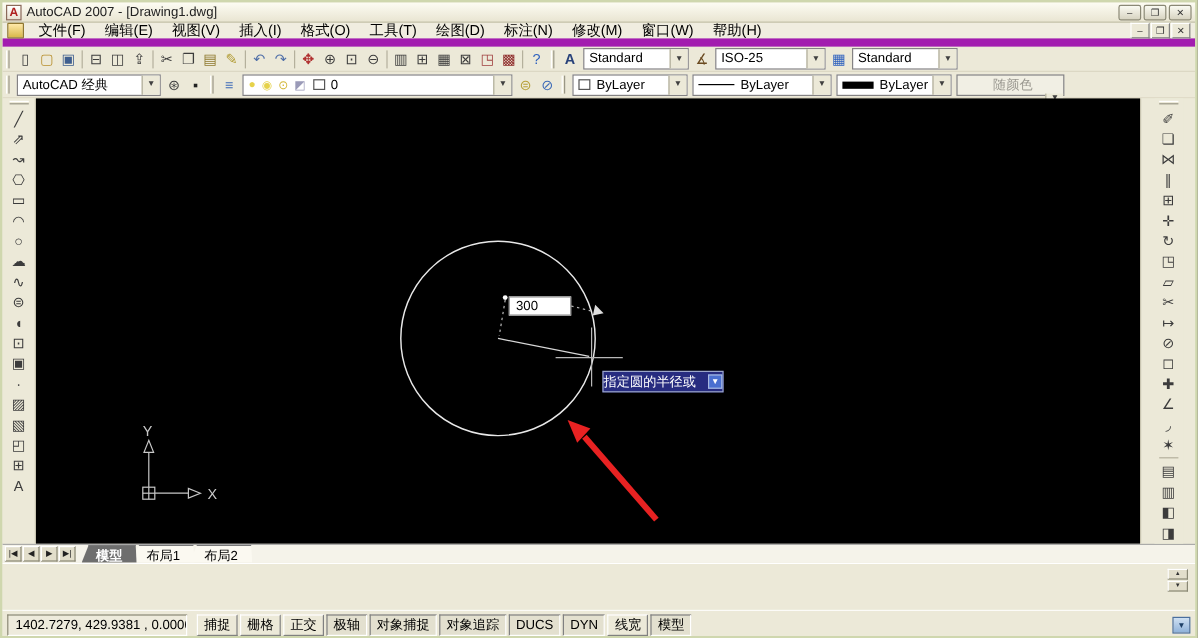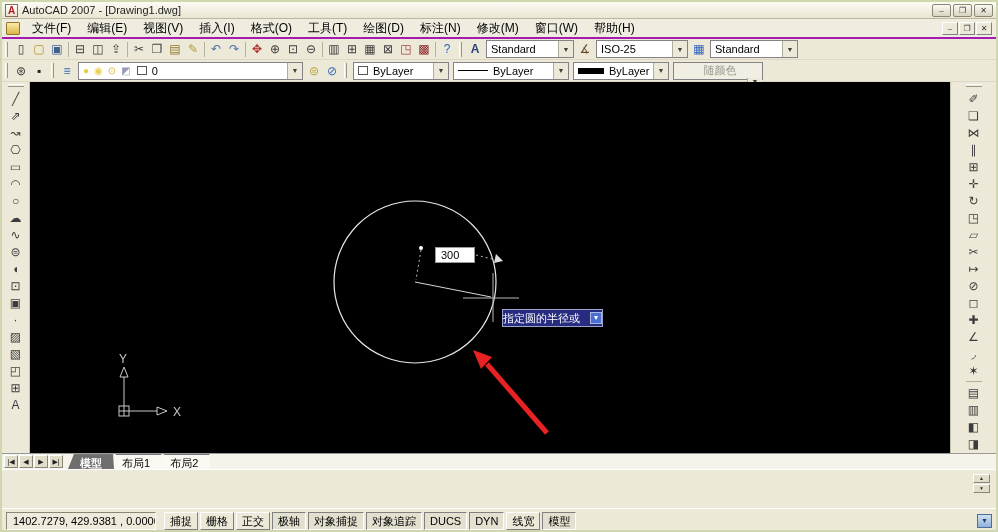--- a/index.html
+++ b/index.html
@@ -25,21 +25,21 @@
 }
 .title-text { font-size: 11px; color: #222; }
 .winbtns { margin-left: auto; display: flex; gap: 2px; }
 .winbtn {
   width: 19px; height: 13px; font-size: 8px; line-height: 11px; text-align: center;
   background: linear-gradient(#fafaf2, #d8d4c2); border: 1px solid #8a8875; border-radius: 2px; color: #333;
 }
 
 .menubar {
   height: 20px; display: flex; align-items: center; padding: 0 2px;
-  background: #f0ede0; border-bottom: 2px solid #a21caf;
+  background: #f0ede0; border-bottom: 7px solid #a21caf;
 }
 .doc-icon {
   width: 14px; height: 13px; margin: 0 4px 0 2px;
   background: linear-gradient(#ffe9a8, #d8b84a); border: 1px solid #907830; border-radius: 1px;
 }
 .menu-item { padding: 2px 8px; font-size: 12px; cursor: default; }
 .mdibtns { margin-left: auto; display: flex; gap: 1px; padding-right: 2px; }
 .mdibtn {
   width: 16px; height: 13px; font-size: 8px; line-height: 11px; text-align: center;
   background: #ece9d8; border: 1px solid; border-color: #fff #808080 #808080 #fff; color: #333;
@@ -75,21 +75,21 @@
 .side-right-wrap { width: 46px; background: #ece9d8; border-left: 1px solid #c8c4b0; display: flex; justify-content: center; }
 .hgrip { width: 16px; height: 3px; border-top: 1px solid #fff; border-bottom: 1px solid #9a9786; margin-bottom: 3px; }
 .sbtn {
   width: 20px; height: 17px; display: flex; align-items: center; justify-content: center;
   font-size: 12px; color: #3c3c3c; border: 1px solid transparent; flex: 0 0 auto;
 }
 .ssep { width: 16px; height: 1px; background: #b4b09c; margin: 2px 0; }
 .canvas { flex: 1; background: #000; position: relative; overflow: hidden; }
 .canvas svg { position: absolute; left: 0; top: 0; }
 .dyn-input {
-  position: absolute; left: 405px; top: 165px; width: 40px; height: 16px;
+  position: absolute; left: 394px; top: 165px; width: 52px; height: 16px;
   background: #fff; border: 1px solid #9a9a9a; color: #000; font-size: 11px;
   line-height: 14px; padding-left: 5px; z-index: 3;
 }
 .dyn-tooltip {
   position: absolute; left: 472px; top: 227px; height: 18px; z-index: 3;
   background: #272c80; border: 1px solid #9aa4c8; color: #fff; font-size: 11px;
   display: flex; align-items: center; padding: 0 0; white-space: nowrap;
 }
 .dyn-tooltip .tt-icon {
   width: 12px; height: 12px; margin-left: 10px; background: #4a6fd0; border: 1px solid #a8b8e0;
@@ -224,20 +224,24 @@
   </div>
   <div class="tbtn" style="color:#2b5fbe;">▦</div>
   <div class="combo" style="width:88px;">
     <span>Standard</span>
     <span class="arrow">▼</span>
   </div>
 </div>
 
 <div class="toolbar-row tb2">
   <div class="grip"></div>
+  <div class="combo" style="width:120px;">
+    <span>AutoCAD 经典</span>
+    <span class="arrow">▼</span>
+  </div>
   <div class="tbtn">⊛</div>
   <div class="tbtn" style="color:#222;">▪</div>
   <div class="grip"></div>
   <div class="tbtn" style="color:#3c6ab8;font-weight:bold;">≡</div>
   <div class="combo" style="width:225px;">
     <span id="layer-state-icons" style="display:flex;align-items:center;gap:3px;margin-right:4px;">
         <span class="mini" style="color: rgb(230, 210, 74);">●</span>
         <span class="mini" style="color: rgb(230, 210, 74);">◉</span>
         <span class="mini" style="color: rgb(212, 184, 60);">⊙</span>
         <span class="mini" style="color: rgb(154, 154, 184);">◩</span>

